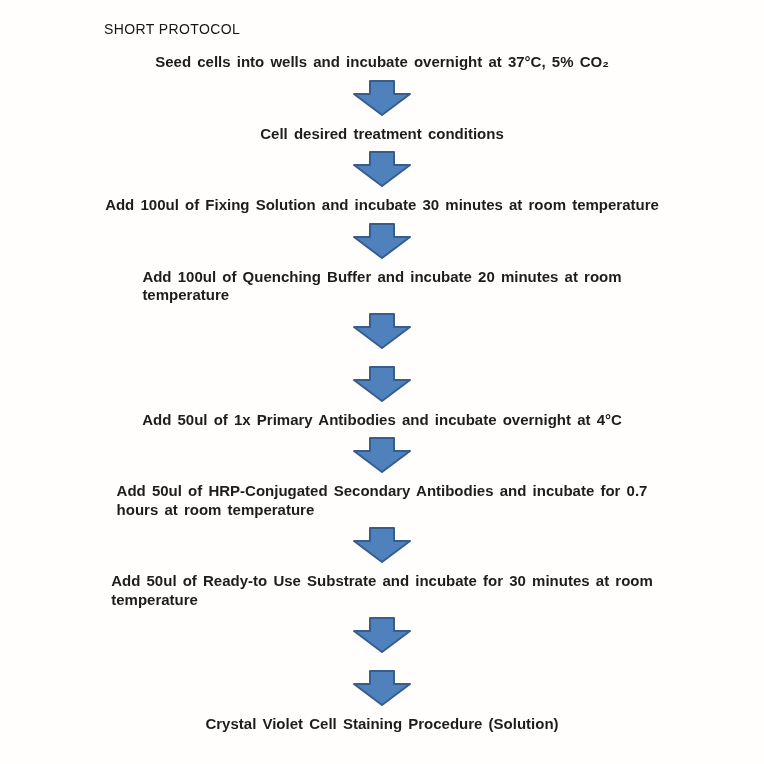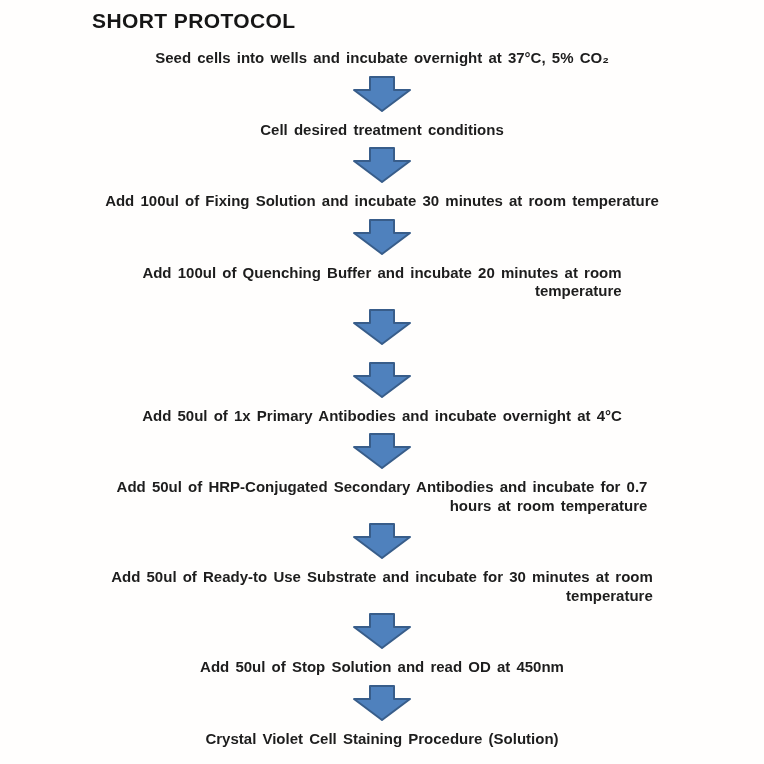--- a/index.html
+++ b/index.html
@@ -12,39 +12,39 @@
     background: #fffefd;
     overflow: hidden;
     font-family: "Liberation Sans", sans-serif;
   }
   .page {
     width: 764px;
     height: 764px;
     position: relative;
   }
   .title {
-    margin: 4px;
+    margin: 16px;
     padding: 5px 0 0 88px;
-    font-size: 21px;
-    font-weight: bold;
+    font-size: 14px;
+    font-weight: normal;
     color: #161616;
     letter-spacing: 0.4px;
   }
   .flow {
     display: flex;
     flex-direction: column;
     align-items: center;
     margin-top: 16px;
   }
   .step {
     font-size: 15px;
     font-weight: bold;
     line-height: 18.5px;
     color: #1d1d1d;
-    text-align: right;
+    text-align: left;
     white-space: pre-line;
     word-spacing: 2px;
     flex: none;
   }
   .arrow {
     flex: none;
     margin: 8px 0 9px 0;
     display: block;
   }
   .arrow polygon {
@@ -104,21 +104,20 @@
         <polygon points="17,1 41,1 41,14 57,14 29,35 1,14 17,14"></polygon>
       </svg>
 
     <div class="step">Add 50ul of Ready-to Use Substrate and incubate for 30 minutes at room
 temperature</div>
 
     <svg class="arrow" width="58" height="36" viewBox="0 0 58 36" aria-hidden="true">
         <polygon points="17,1 41,1 41,14 57,14 29,35 1,14 17,14"></polygon>
       </svg>
 
-    <div class="step">Add 50ul of Stop Solution and read OD at 450nm</div>
 
     <svg class="arrow" width="58" height="36" viewBox="0 0 58 36" aria-hidden="true">
         <polygon points="17,1 41,1 41,14 57,14 29,35 1,14 17,14"></polygon>
       </svg>
 
     <div class="step">Crystal Violet Cell Staining Procedure (Solution)</div>
   </div>
 </div>
 
 </body></html>

